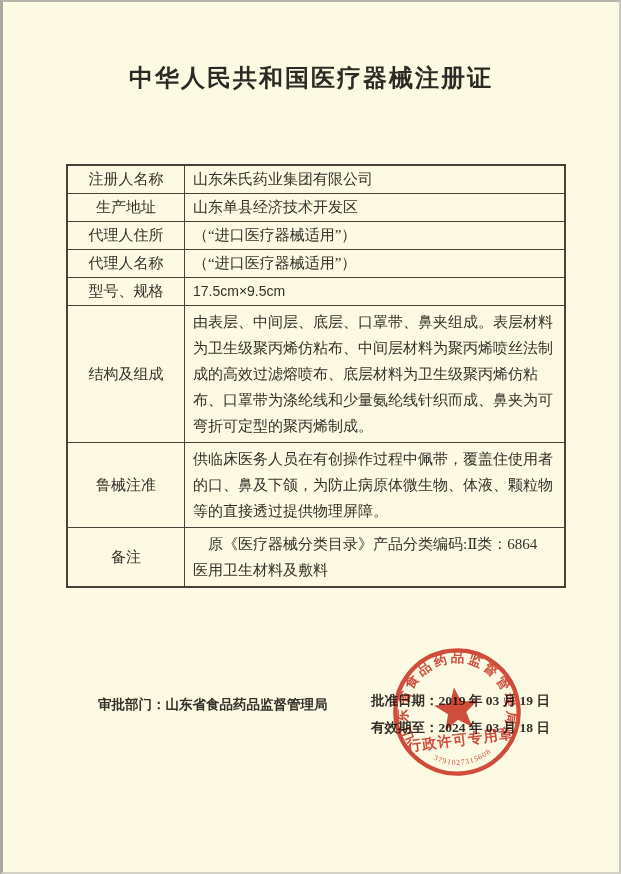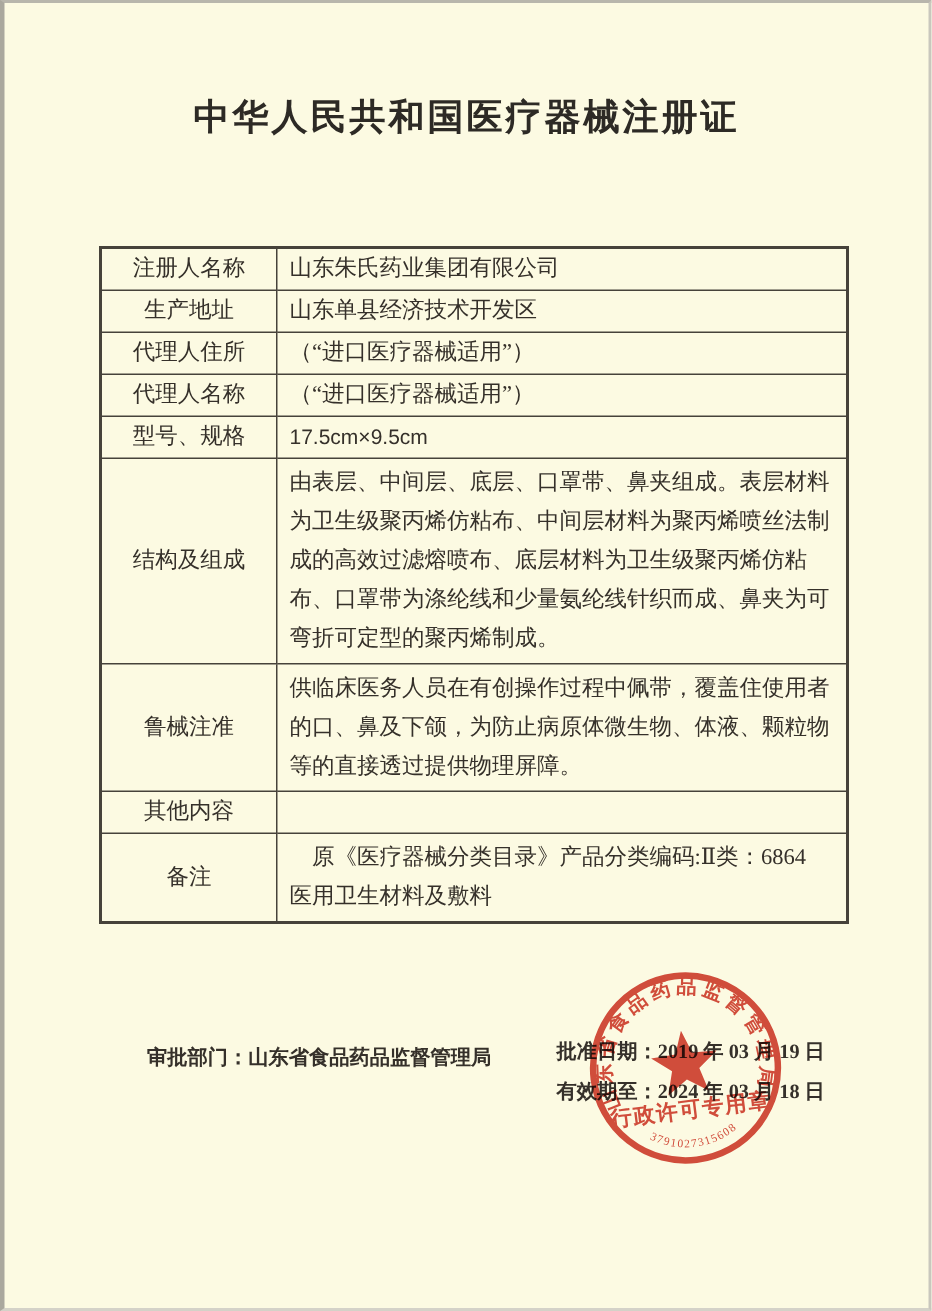--- a/index.html
+++ b/index.html
@@ -92,24 +92,20 @@
         <td class="val latin">17.5cm×9.5cm</td>
       </tr>
       <tr class="tall">
         <td class="lbl">结构及组成</td>
         <td class="val">由表层、中间层、底层、口罩带、鼻夹组成。表层材料为卫生级聚丙烯仿粘布、中间层材料为聚丙烯喷丝法制成的高效过滤熔喷布、底层材料为卫生级聚丙烯仿粘布、口罩带为涤纶线和少量氨纶线针织而成、鼻夹为可弯折可定型的聚丙烯制成。</td>
       </tr>
       <tr class="tall">
         <td class="lbl">鲁械注准</td>
         <td class="val">供临床医务人员在有创操作过程中佩带，覆盖住使用者的口、鼻及下颌，为防止病原体微生物、体液、颗粒物等的直接透过提供物理屏障。</td>
       </tr>
-      <tr>
-        <td class="lbl">其他内容</td>
-        <td class="val"></td>
-      </tr>
       <tr class="tall">
         <td class="lbl">备注</td>
         <td class="val">　原《医疗器械分类目录》产品分类编码:Ⅱ类：6864 医用卫生材料及敷料</td>
       </tr>
     </tbody>
   </table>
 
   <div class="footer-dept">审批部门：山东省食品药品监督管理局</div>
   <div class="footer-date1">批准日期：2019 年 03 月 19 日</div>
   <div class="footer-date2">有效期至：2024 年 03 月 18 日</div>

